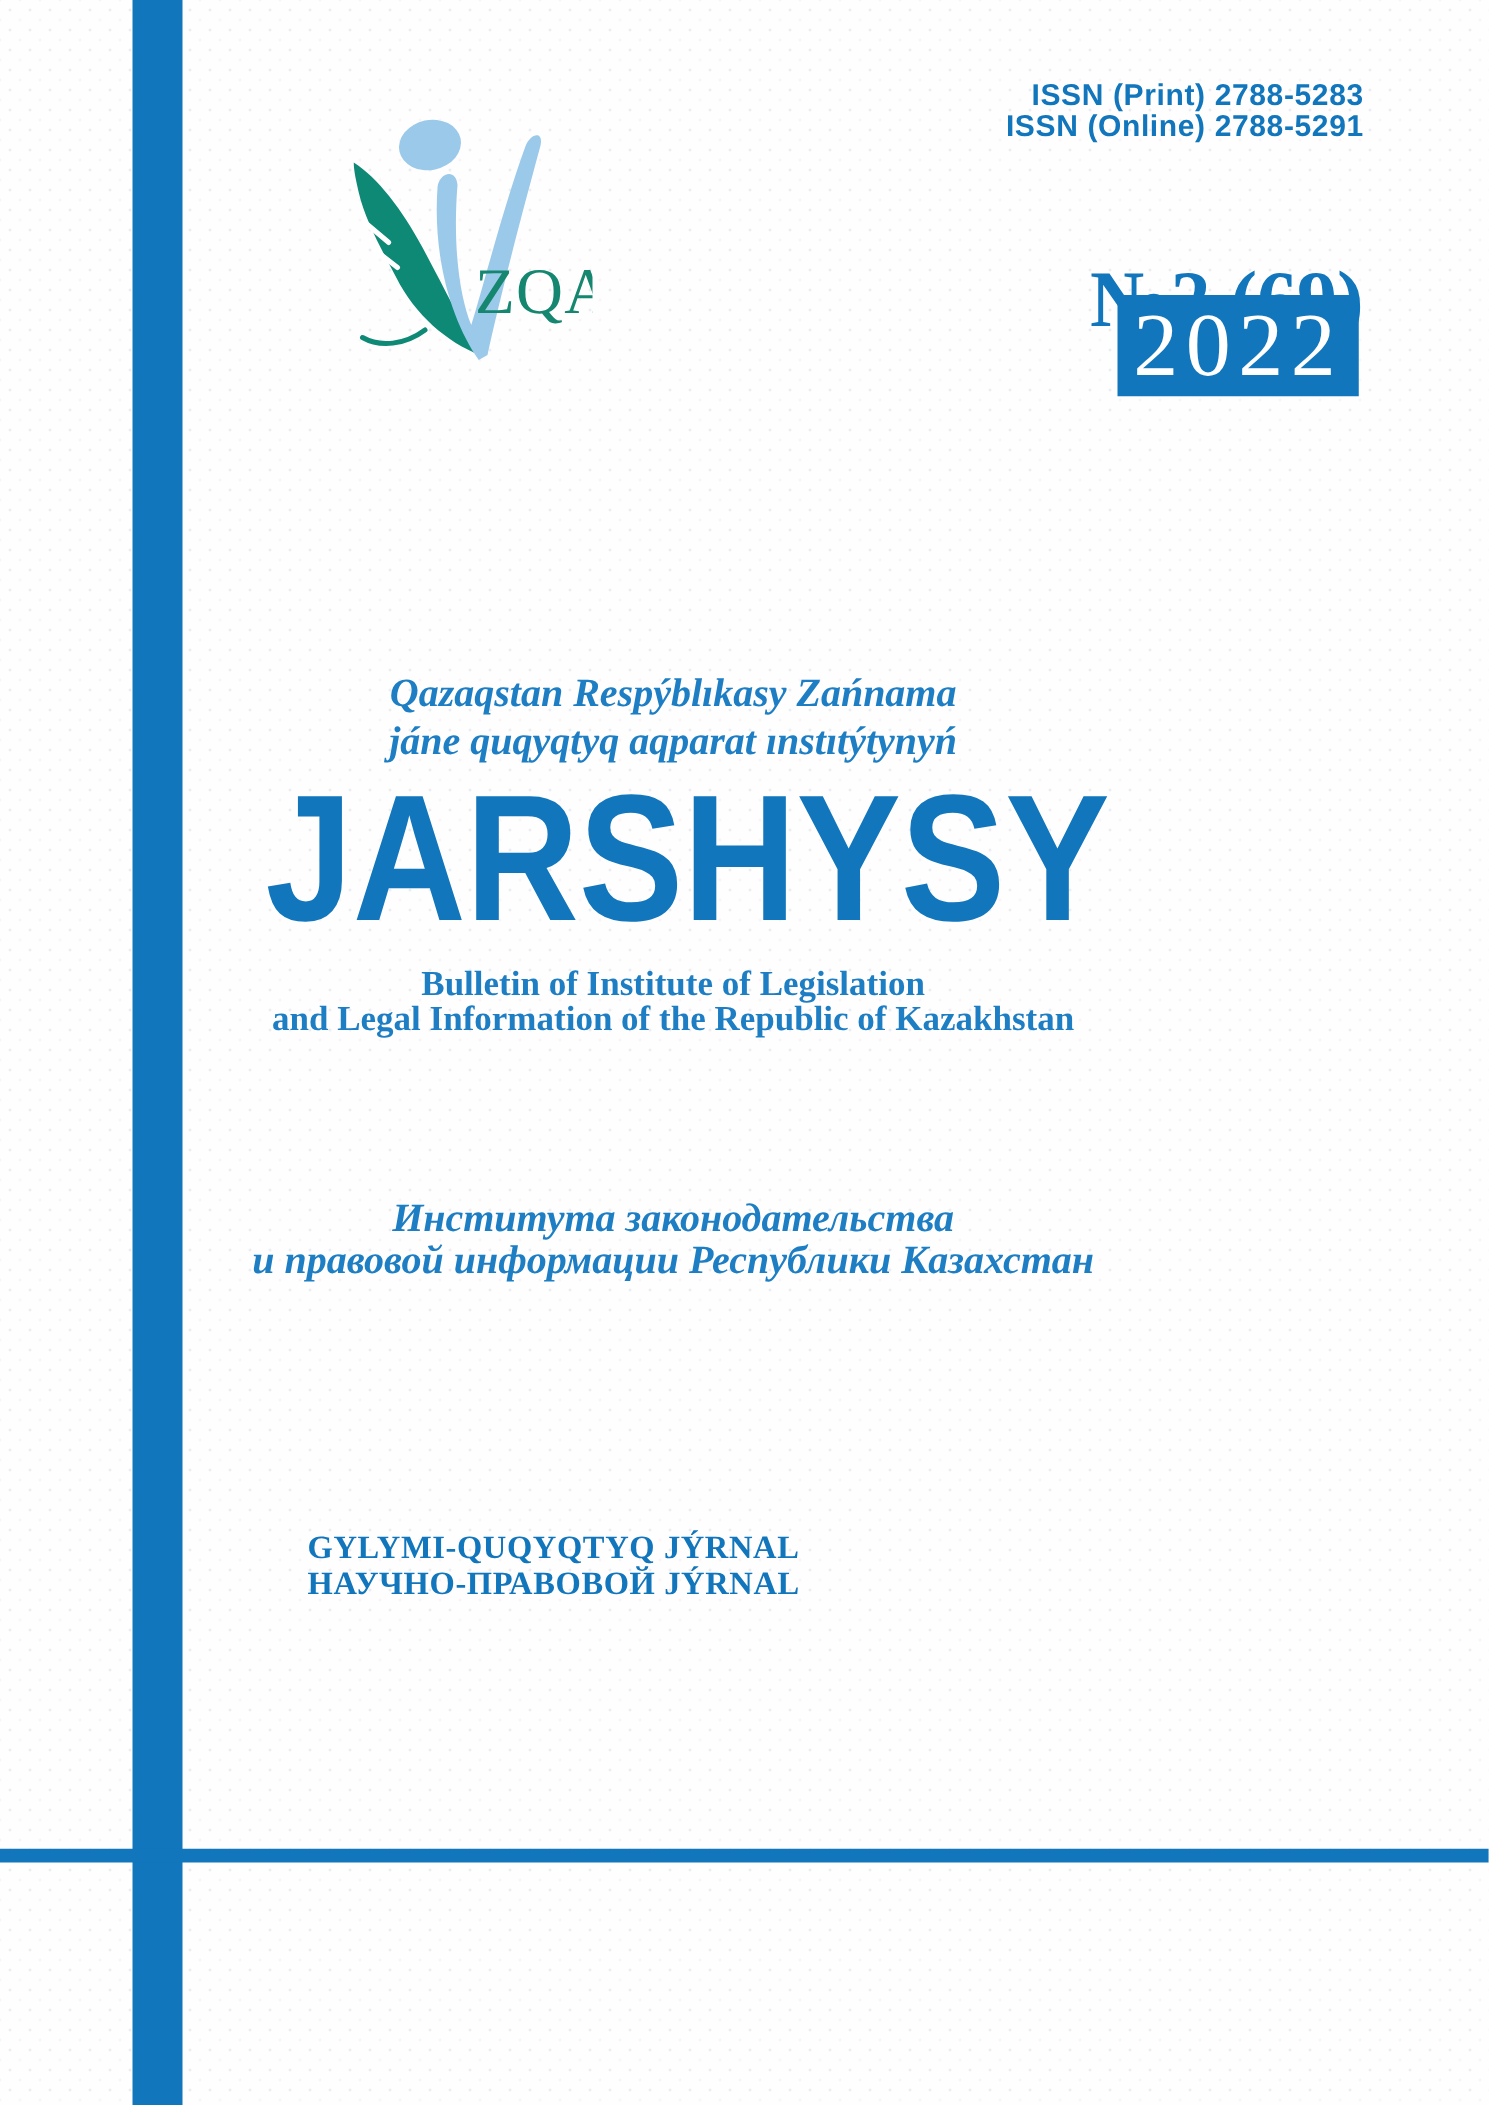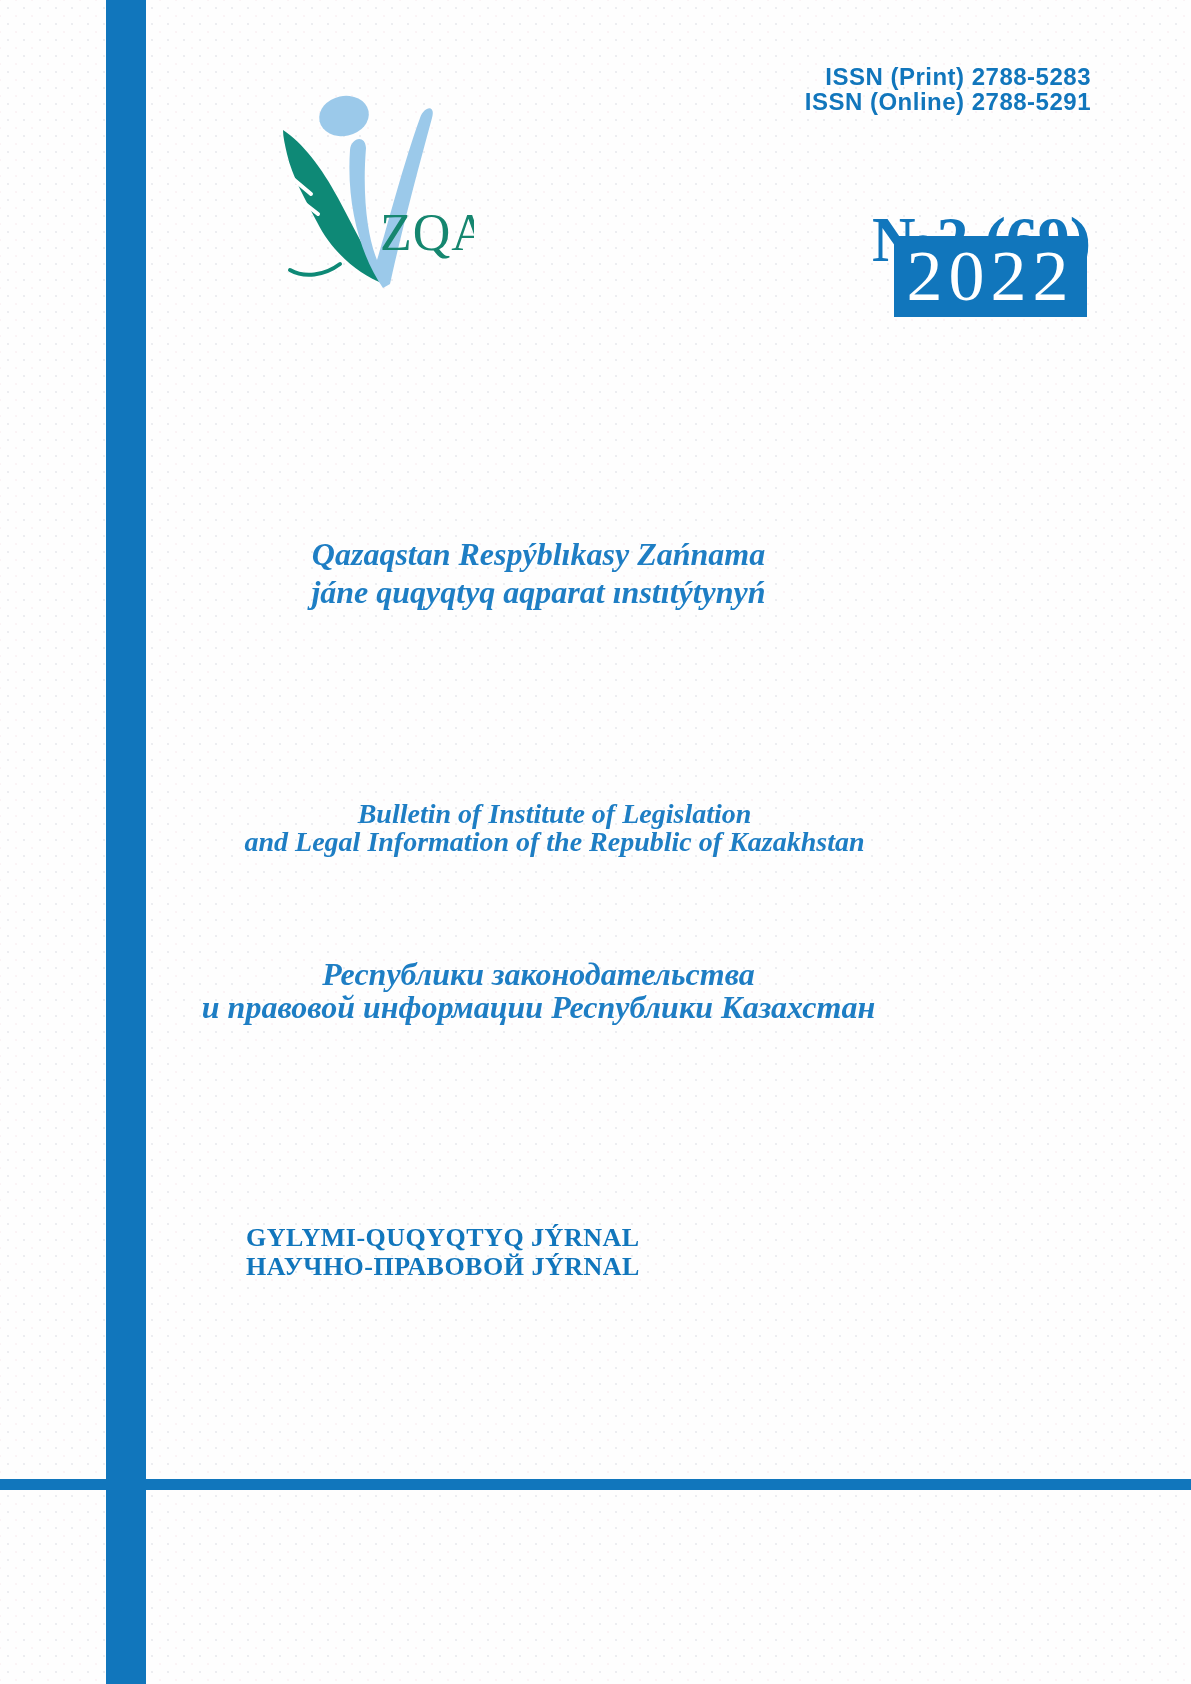--- a/index.html
+++ b/index.html
@@ -66,26 +66,25 @@
   }
   .title-latin{
     top:615px;
     font-size:144px;line-height:1;
     font-weight:bold;
     color:#1176BC;
     white-space:nowrap;
   }
   .title-latin .squeeze{display:inline-block;transform:translateX(12px) scaleX(0.87);transform-origin:center;}
   .en-lines{
-    top:800px;
+    top:774px;
     font-family:"Liberation Serif", serif;
-    font-style:italic;font-weight:bold;
+    font-weight:bold;
     font-size:28px;line-height:28px;
     color:#1E7EC4;
-    margin-left:16px;
   }
   .title-cyrillic{
     top:819px;
     font-size:154px;line-height:1;
     font-weight:bold;
     color:#1176BC;
     white-space:nowrap;
   }
   .title-cyrillic .squeeze{display:inline-block;transform:translateX(12px) scaleX(0.93);transform-origin:center;}
   .ru-lines{
@@ -144,29 +143,32 @@
 
   <div class="year-box">
     <div class="year">2022</div>
   </div>
 
   <div class="center-line kk-lines">
     <div>Qazaqstan Respýblıkasy Zańnama</div>
     <div>jáne quqyqtyq aqparat ınstıtýtynyń</div>
   </div>
 
+  <div class="center-line title-latin">
+    <span class="squeeze">JARSHYSY</span>
+  </div>
 
   <div class="center-line en-lines">
     <div>Bulletin of Institute of Legislation</div>
     <div>and Legal Information of the Republic of Kazakhstan</div>
   </div>
 
 
   <div class="center-line ru-lines">
-    <div>Республики законодательства</div>
+    <div>Института законодательства</div>
     <div>и правовой информации Республики Казахстан</div>
   </div>
 
   <div class="footer-block">
     <div>GYLYMI-QUQYQTYQ JÝRNAL</div>
     <div>НАУЧНО-ПРАВОВОЙ JÝRNAL</div>
   </div>
 
 </div>
 

